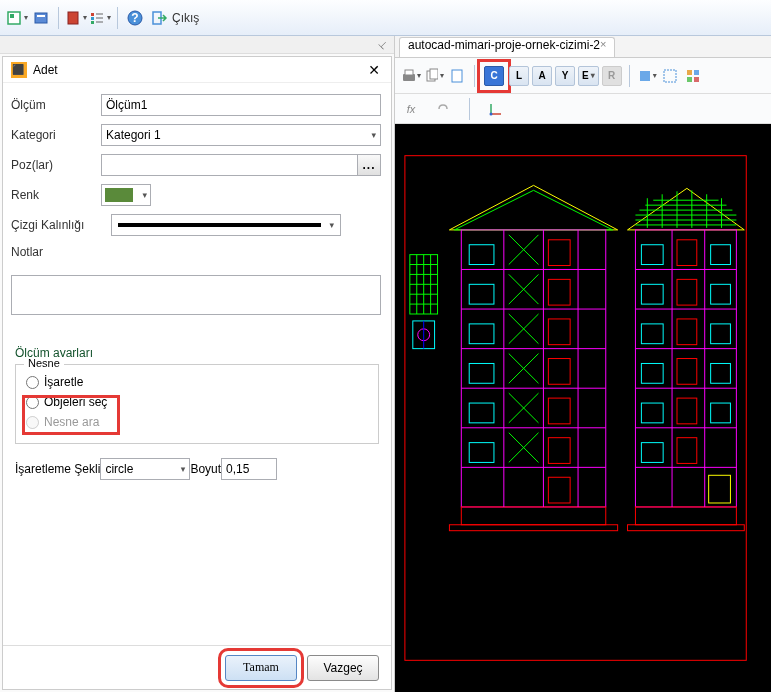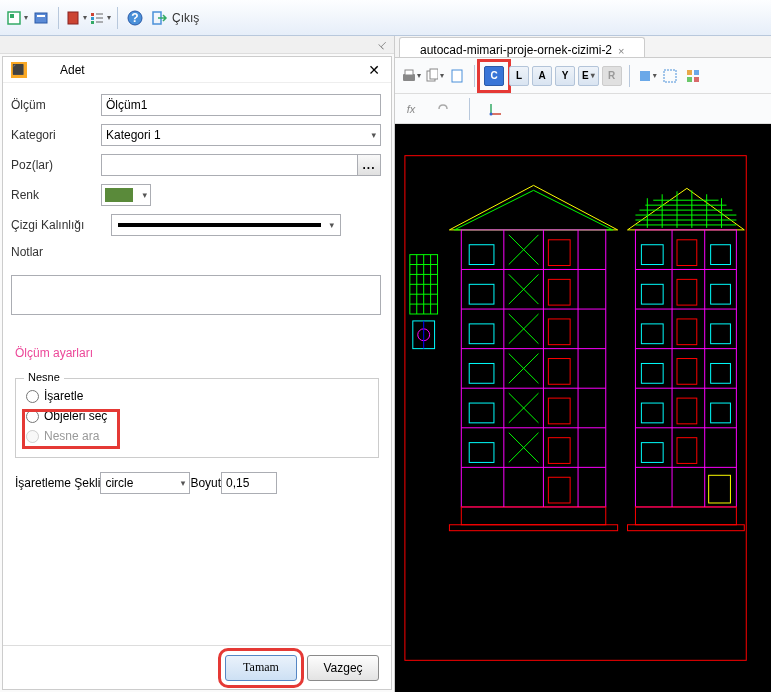--- a/index.html
+++ b/index.html
@@ -13,62 +13,62 @@
 
 .main-area { display: flex; height: calc(100% - 36px); }
 
 .left-panel { width: 395px; background: #fafafa; border-right: 1px solid #ccc; display: flex; flex-direction: column; position: relative; }
 .pin-bar { height: 18px; background: #f0f0f0; border-bottom: 1px solid #ddd; display: flex; justify-content: flex-end; align-items: center; padding-right: 6px; }
 .pin-icon { font-size: 10px; color: #666; transform: rotate(45deg); }
 
 .dialog { flex: 1; background: #fff; border: 1px solid #ccc; margin: 2px; display: flex; flex-direction: column; }
 .dialog-title { height: 26px; display: flex; align-items: center; padding: 0 8px; background: #fff; border-bottom: 1px solid #eee; }
 .dialog-title-icon { width: 16px; height: 16px; background: #f9a825; margin-right: 6px; display: flex; align-items: center; justify-content: center; font-size: 10px; color: #fff; }
-.dialog-title-text { flex: 1; margin-left: 27px; }
+.dialog-title-text { flex: 1; }
 .dialog-close { width: 18px; height: 18px; display: flex; align-items: center; justify-content: center; font-size: 14px; cursor: pointer; }
 
 .dialog-body { flex: 1; padding: 10px 8px; overflow: auto; }
 .form-row { display: flex; align-items: center; margin-bottom: 6px; min-height: 24px; }
 .form-label { width: 90px; color: #333; }
 .form-input { flex: 1; max-width: 280px; height: 22px; border: 1px solid #abadb3; padding: 0 4px; background: #fff; }
 .form-select { flex: 1; max-width: 280px; height: 22px; border: 1px solid #abadb3; background: #fff; display: flex; align-items: center; justify-content: space-between; padding: 0 4px; }
 .form-select::after { content: '▾'; font-size: 9px; color: #555; }
 .pos-field { display: flex; flex: 1; max-width: 280px; }
 .pos-input { flex: 1; height: 22px; border: 1px solid #abadb3; border-right: none; }
 .pos-btn { width: 24px; height: 22px; border: 1px solid #abadb3; background: linear-gradient(#f9f9f9,#e0e0e0); display: flex; align-items: center; justify-content: center; font-weight: bold; letter-spacing: 1px; }
 .color-select { width: 50px; height: 22px; border: 1px solid #abadb3; display: flex; align-items: center; padding: 0 3px; background: #fff; }
 .color-swatch { width: 28px; height: 14px; background: #5a8a3a; }
 .color-select::after { content: '▾'; font-size: 9px; color: #555; margin-left: auto; }
 .line-select { width: 230px; height: 22px; border: 1px solid #abadb3; display: flex; align-items: center; padding: 0 6px; background: #fff; margin-left: 10px; }
 .line-sample { flex: 1; height: 4px; background: #000; }
 .line-select::after { content: '▾'; font-size: 9px; color: #555; margin-left: 8px; }
 .notes-area { width: 370px; height: 40px; border: 1px solid #abadb3; background: #fff; resize: none; }
 
 .settings-group { margin-top: 20px; padding: 8px 4px; }
-.settings-title { color: #ec4899; margin-bottom: 18px; }
+.settings-title { color: #14532d; margin-bottom: 4px; }
 .fieldset { border: 1px solid #ccc; padding: 8px 10px 10px; margin-bottom: 14px; position: relative; }
 .fieldset-legend { position: absolute; top: -8px; left: 8px; background: #fff; padding: 0 4px; font-size: 11px; }
 .radio-row { display: flex; align-items: center; height: 18px; margin-bottom: 2px; }
 .radio-row input { margin-right: 5px; }
 .radio-disabled { color: #999; }
 .highlight-red { border: 3px solid #e53935; padding: 1px 4px; margin: -2px -4px; }
 
 .shape-row { display: flex; align-items: center; }
 .small-select { width: 90px; height: 22px; border: 1px solid #abadb3; background: #fff; display: flex; align-items: center; justify-content: space-between; padding: 0 4px; }
 .small-select::after { content: '▾'; font-size: 9px; color: #555; }
 .small-input { width: 56px; height: 22px; border: 1px solid #abadb3; padding: 0 4px; }
 
 .dialog-footer { height: 44px; border-top: 1px solid #ddd; display: flex; align-items: center; justify-content: flex-end; padding: 0 12px; gap: 10px; }
 .btn { min-width: 72px; height: 26px; border: 1px solid #8a8a8a; background: linear-gradient(#fdfdfd,#e3e3e3); border-radius: 3px; display: flex; align-items: center; justify-content: center; cursor: pointer; }
 .btn-primary { border: 1px solid #5586c4; background: linear-gradient(#eaf2fb,#cde0f4); }
 .btn-highlight { outline: 3px solid #e53935; outline-offset: 4px; font-family: Liberation Serif, serif; }
 
 .right-panel { flex: 1; display: flex; flex-direction: column; background: #fff; }
 .tab-bar { height: 22px; background: #f4f4f4; border-bottom: 1px solid #ccc; display: flex; align-items: flex-end; padding-left: 4px; }
-.tab { height: 20px; background: #fff; border: 1px solid #ccc; border-bottom: none; padding: 0 20px; display: flex; align-items: flex-end; gap: 6px; font-size: 11px; border-radius: 3px 3px 0 0; }
+.tab { height: 20px; background: #fff; border: 1px solid #ccc; border-bottom: none; padding: 0 8px; display: flex; align-items: flex-start; font-size: 11px; border-radius: 3px 3px 0 0; }
 .tab-close { font-size: 11px; color: #888; cursor: pointer; }
 
 .toolbar-cad { height: 36px; background: #fafbfc; border-bottom: 1px solid #ddd; display: flex; align-items: center; padding: 0 6px; gap: 3px; }
 .cad-btn { width: 20px; height: 20px; border: 1px solid #b3c4d9; border-radius: 2px; display: flex; align-items: center; justify-content: center; font-size: 10px; font-weight: bold; background: linear-gradient(#eef3f9,#d9e4f1); }
 .cad-btn-plain { width: 20px; height: 20px; display: flex; align-items: center; justify-content: center; }
 .c-blue { background: #3875d7; color: #fff; border-color: #2a5aa8; }
 .c-gray { background: #e0e0e0; color: #999; border: 1px solid #ccc; }
 .layer-highlight { outline: 3px solid #e53935; outline-offset: 2px; padding: 2px; }
 
 .toolbar-cad2 { height: 30px; background: #fafbfc; border-bottom: 1px solid #ddd; display: flex; align-items: center; padding: 0 6px; gap: 12px; }

